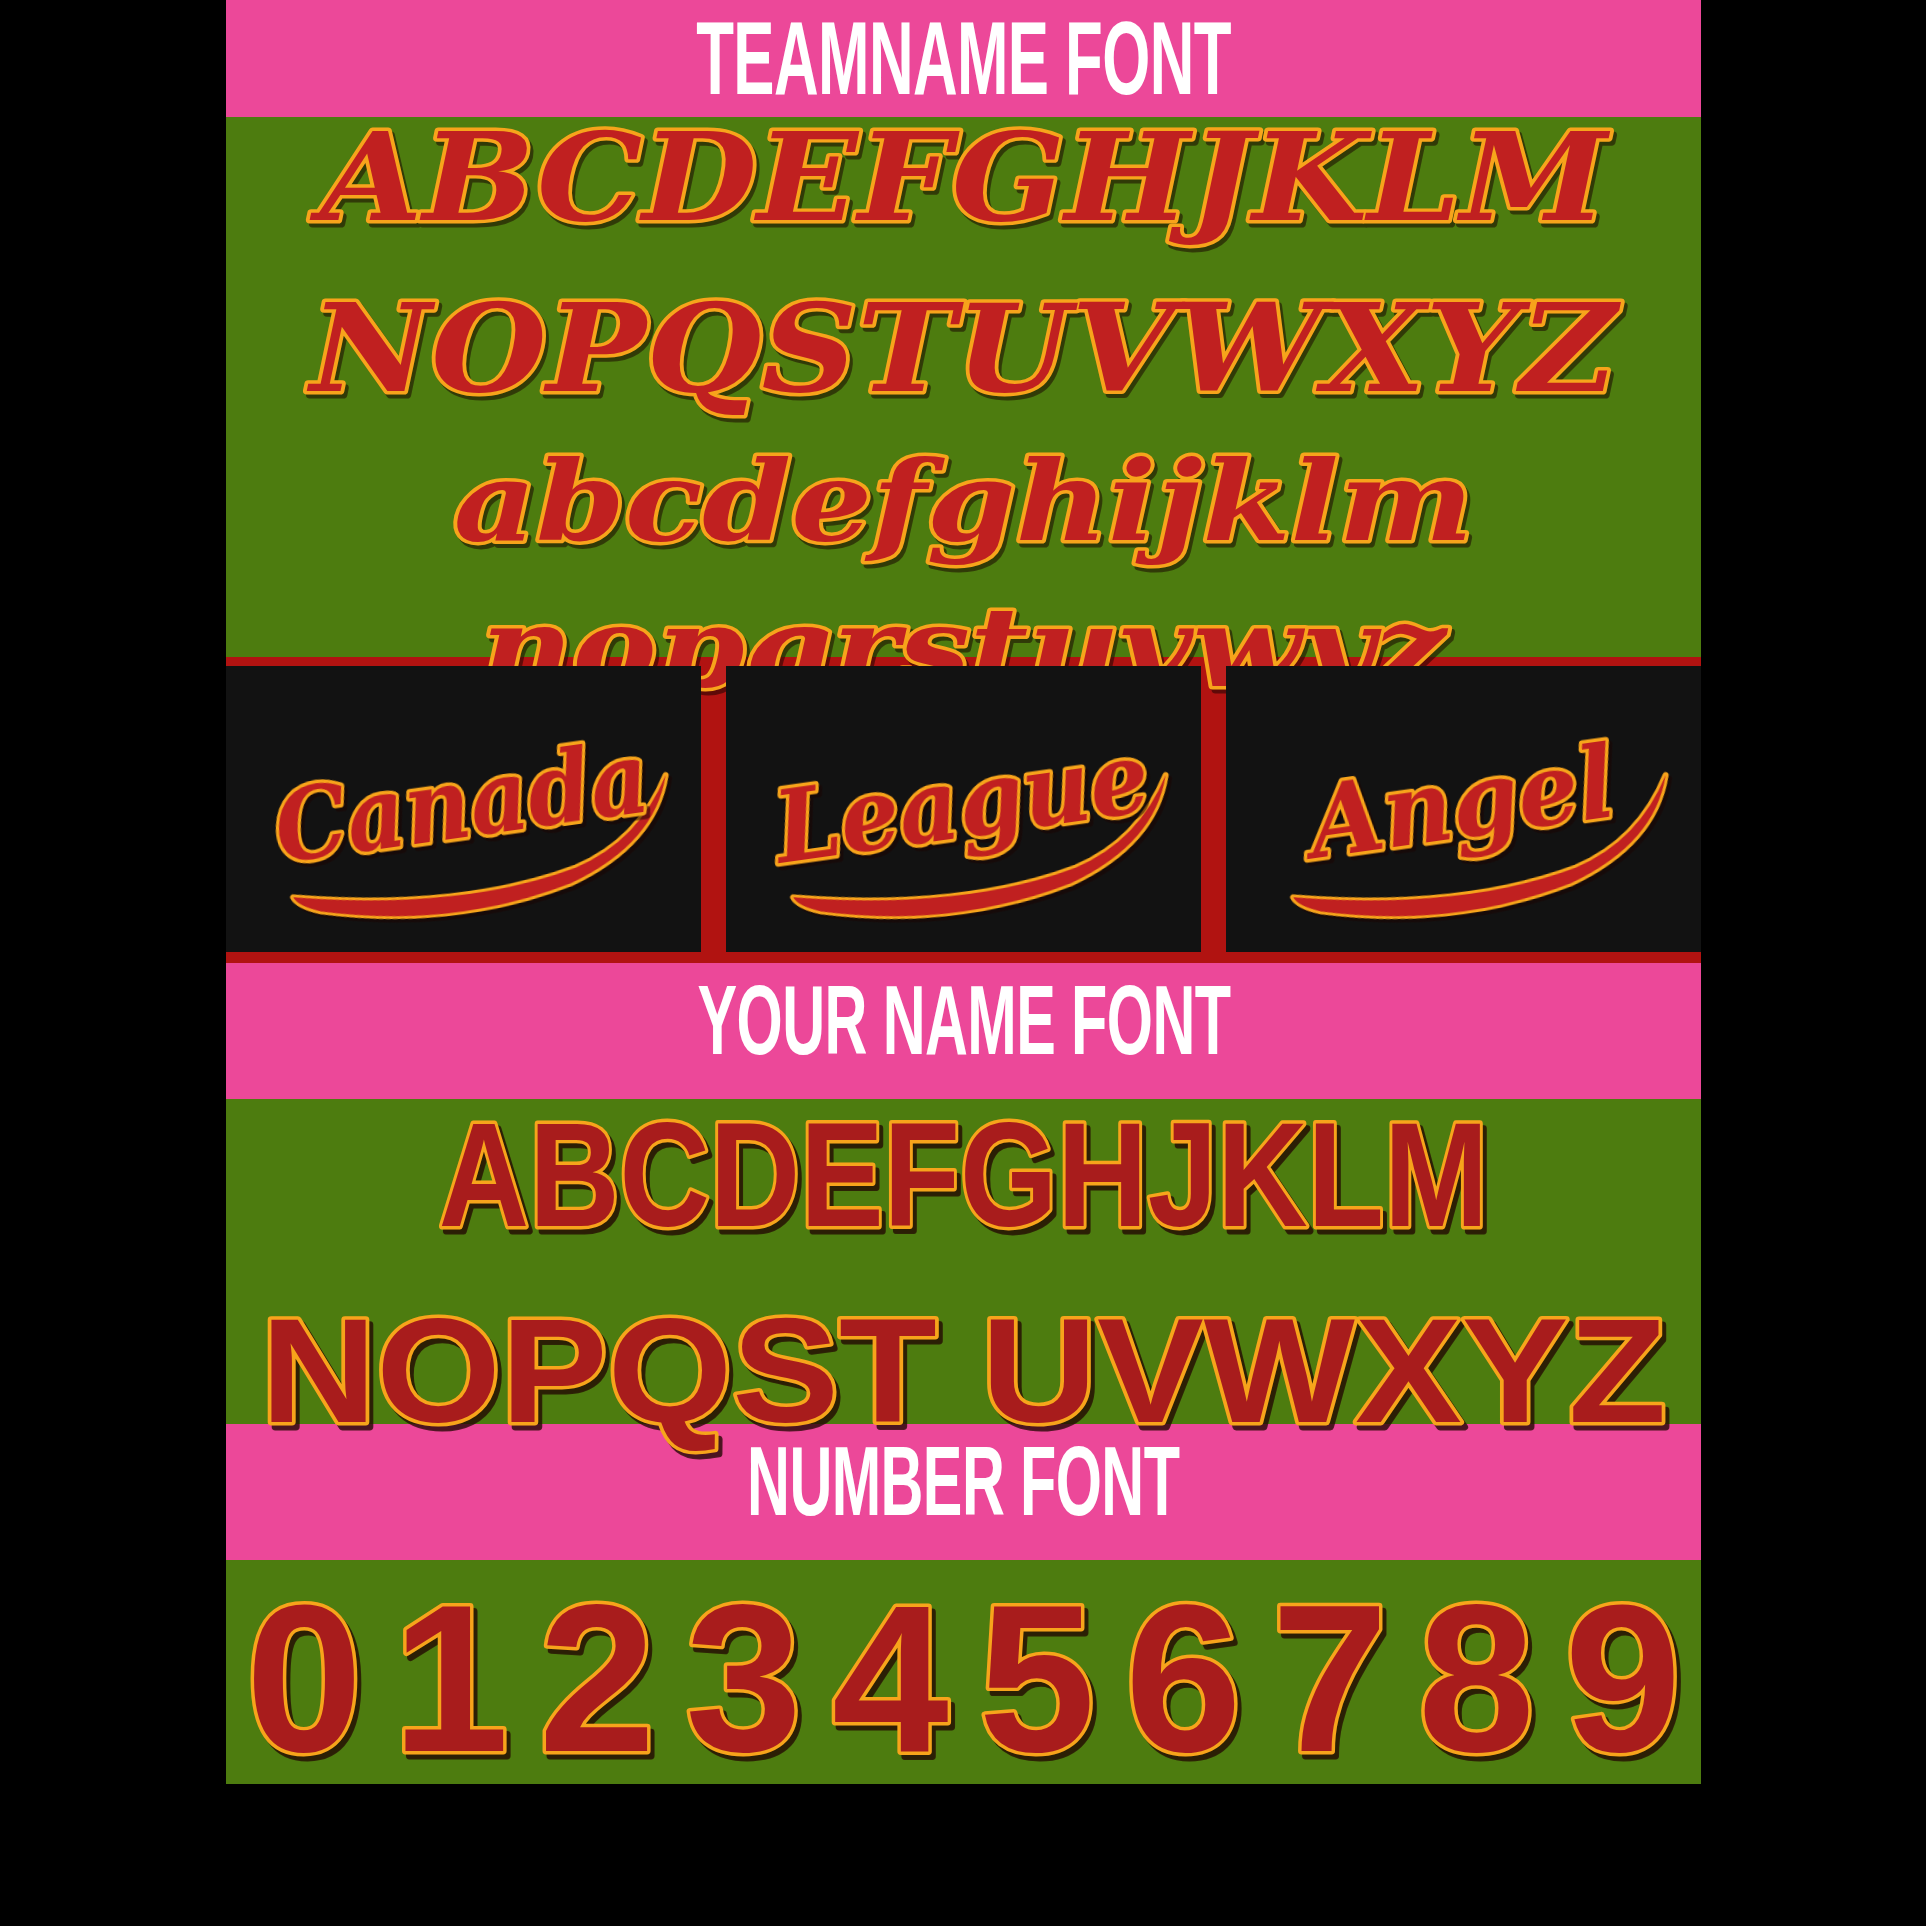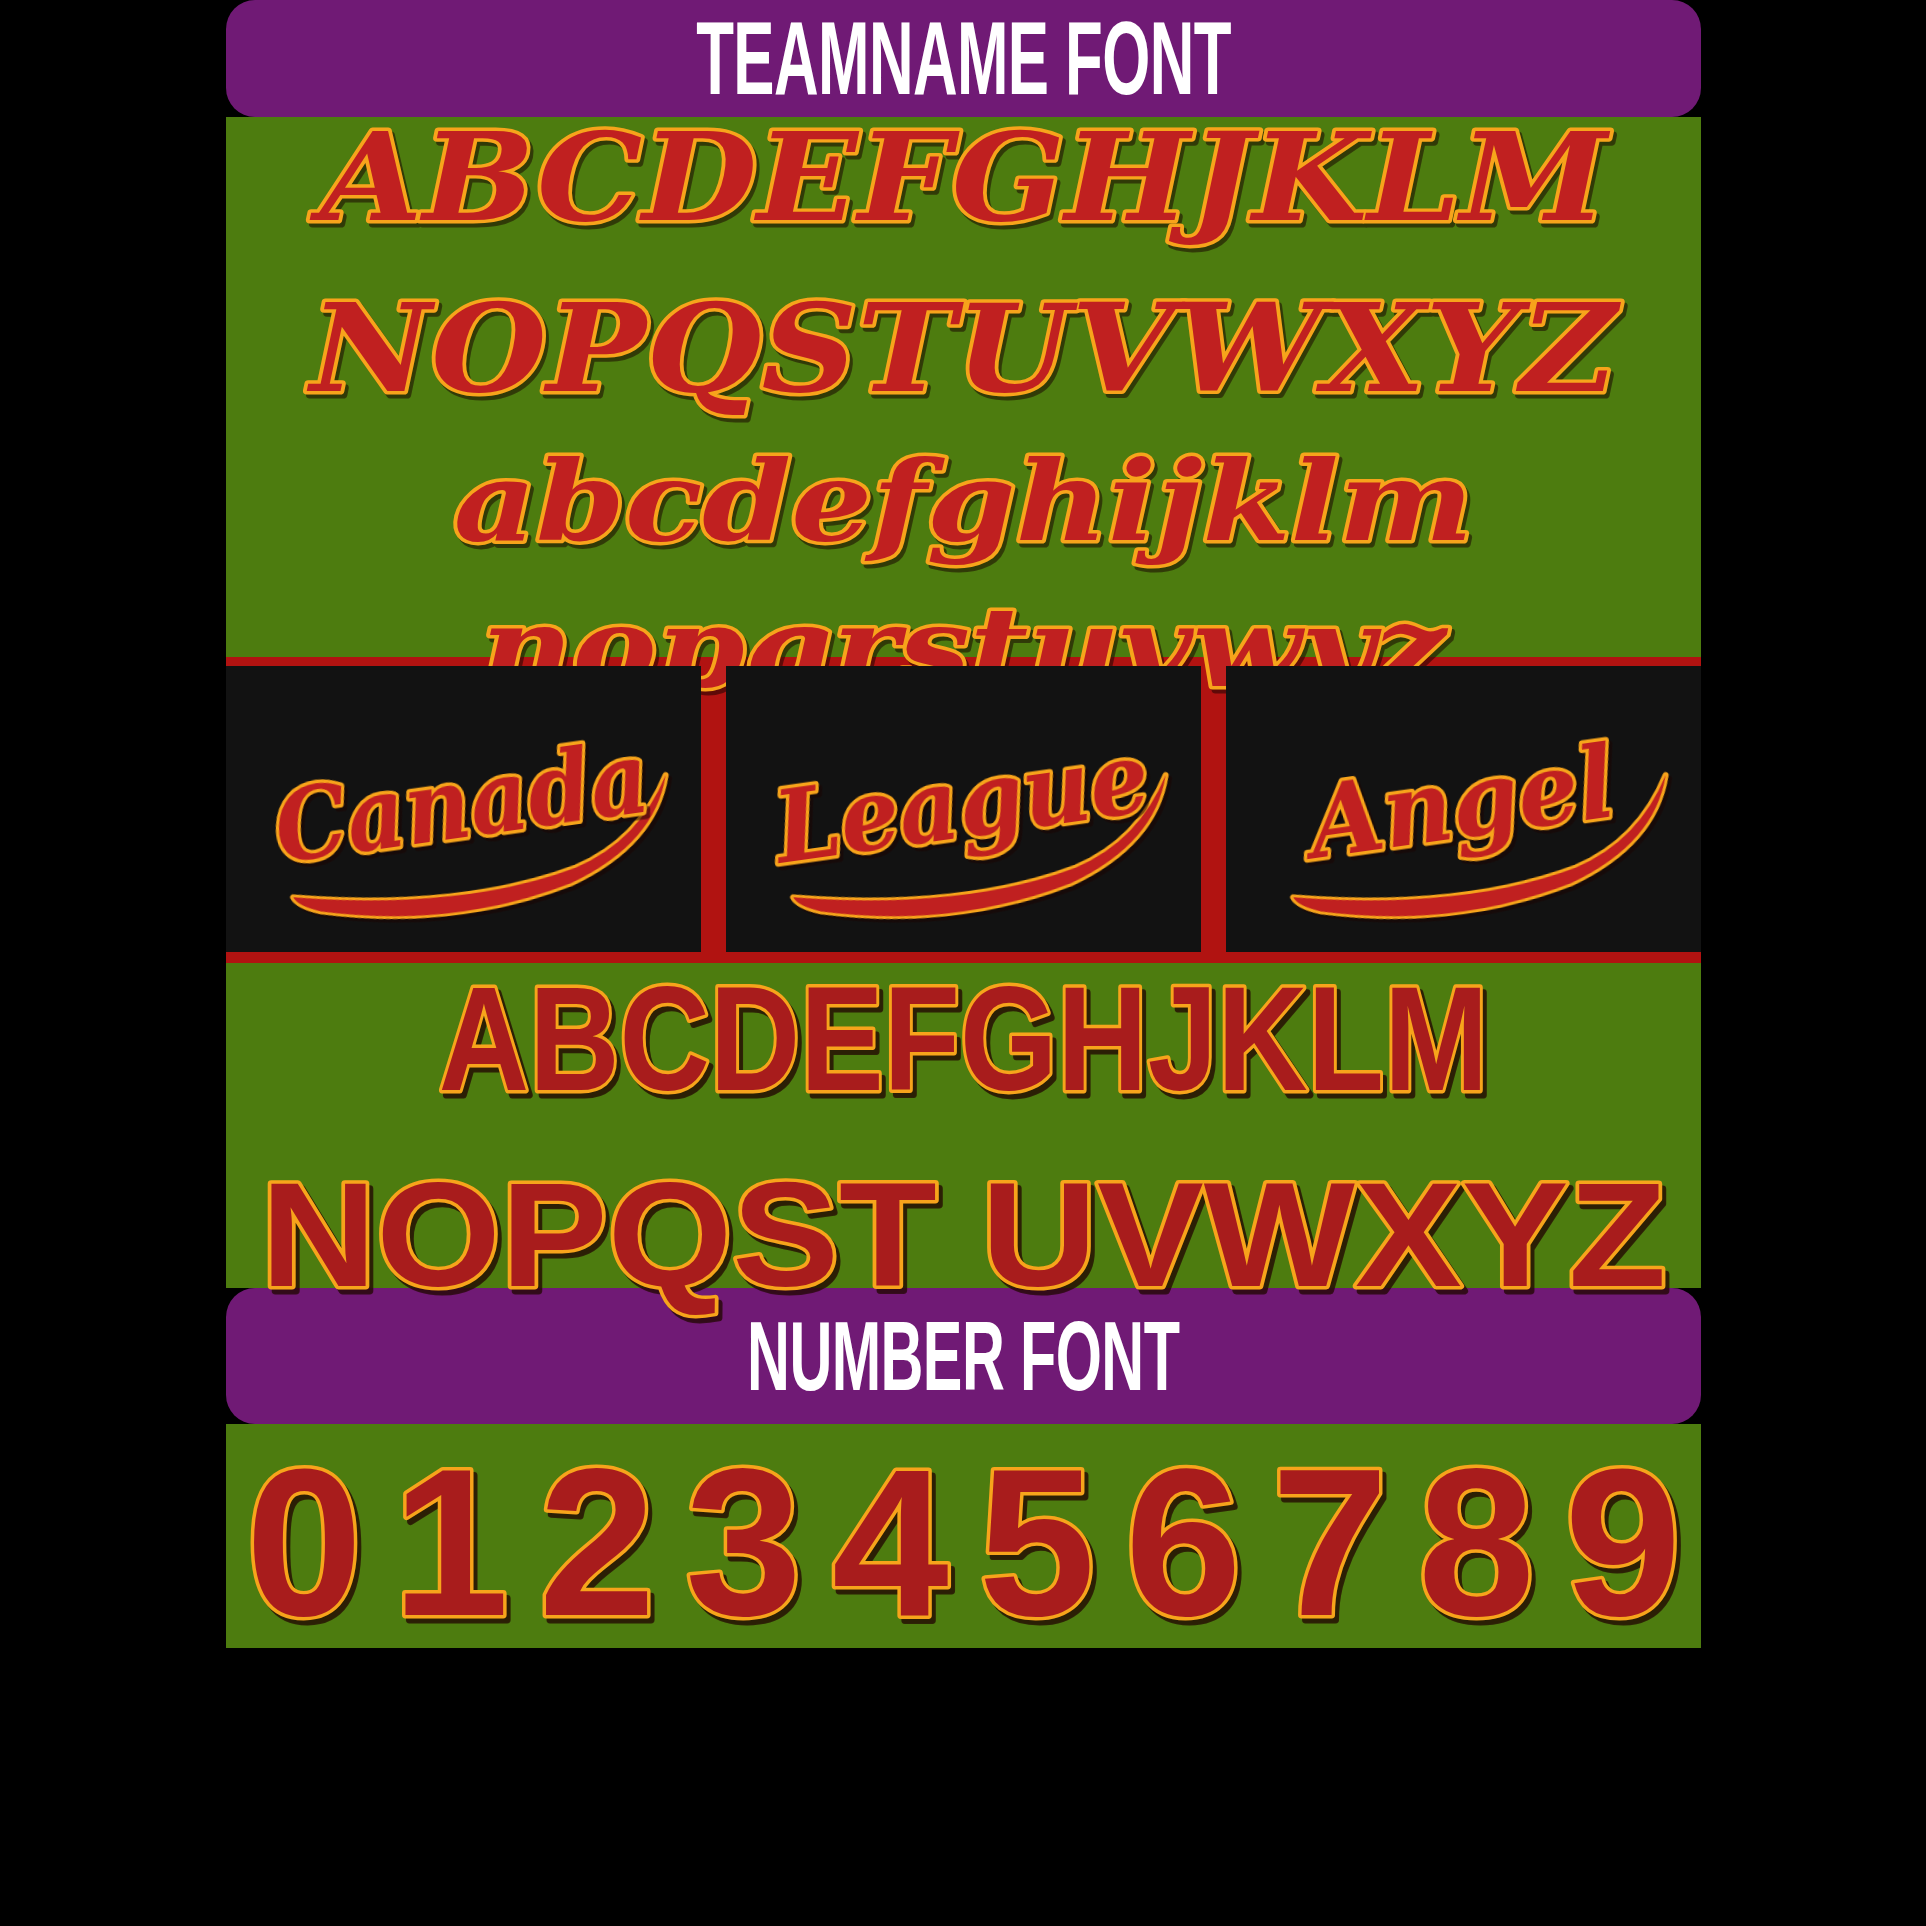--- a/index.html
+++ b/index.html
@@ -1,20 +1,20 @@
 <!DOCTYPE html>
 <html><head>
 <meta charset="utf-8">
 <style>
   html,body{margin:0;padding:0;}
   body{width:1927px;height:1927px;background:#000;font-family:"Liberation Sans",sans-serif;overflow:hidden;}
   .page{width:1475px;margin:0 auto;}
   svg{overflow:visible;display:block;}
 
-  .banner{background:#701a75;display:flex;align-items:center;justify-content:center;overflow:hidden;border-radius:29px;}
+  .banner{background:#ec4899;display:flex;align-items:flex-start;justify-content:center;overflow:hidden;}
   .banner-text{color:#FFFFFF;font-weight:700;font-size:99px;white-space:nowrap;
                transform:scaleX(0.60);letter-spacing:-1px;font-family:"Liberation Sans",sans-serif;}
   #banner-teamname-font{height:117px;}
   #banner-teamname-font .banner-text{font-size:103px;}
   #banner-teamname-example{height:139px;}
   #banner-your-name-font{height:136px;}
   #banner-number-font{height:136px;}
 
   .section-dark{background:#4d7c0f;gap:47px;}
   #script-section{height:540px;display:flex;flex-direction:column;justify-content:space-evenly;padding:2px 0;box-sizing:border-box;}
@@ -85,20 +85,23 @@
       <svg viewBox="0 0 480 287">
         <g transform="rotate(-8 240 150)">
           <path class="swoosh" d="M 58 208 Q 225 245 345 218 Q 412 200 448 138 Q 428 205 338 233 Q 215 262 84 226 Q 62 218 58 208 Z"></path>
           <text class="script" x="240" y="172" text-anchor="middle" font-size="100" textLength="310" lengthAdjust="spacingAndGlyphs">Angel</text>
         </g>
       </svg>
     </div>
 
   </div>
 
+  <div class="banner" id="banner-your-name-font">
+    <span class="banner-text">YOUR NAME FONT</span>
+  </div>
 
   <div class="section-dark" id="block-section">
     <svg class="rowsvg" width="1475" height="149" viewBox="0 0 1490 150">
       <text class="block" x="745" y="128" text-anchor="middle" font-size="150" textLength="1060" lengthAdjust="spacingAndGlyphs">ABCDEFGHJKLM</text>
     </svg>
     <svg class="rowsvg" width="1475" height="149" viewBox="0 0 1490 150">
       <text class="block" x="745" y="128" text-anchor="middle" font-size="150" textLength="1420" lengthAdjust="spacingAndGlyphs">NOPQST UVWXYZ</text>
     </svg>
   </div>
 

